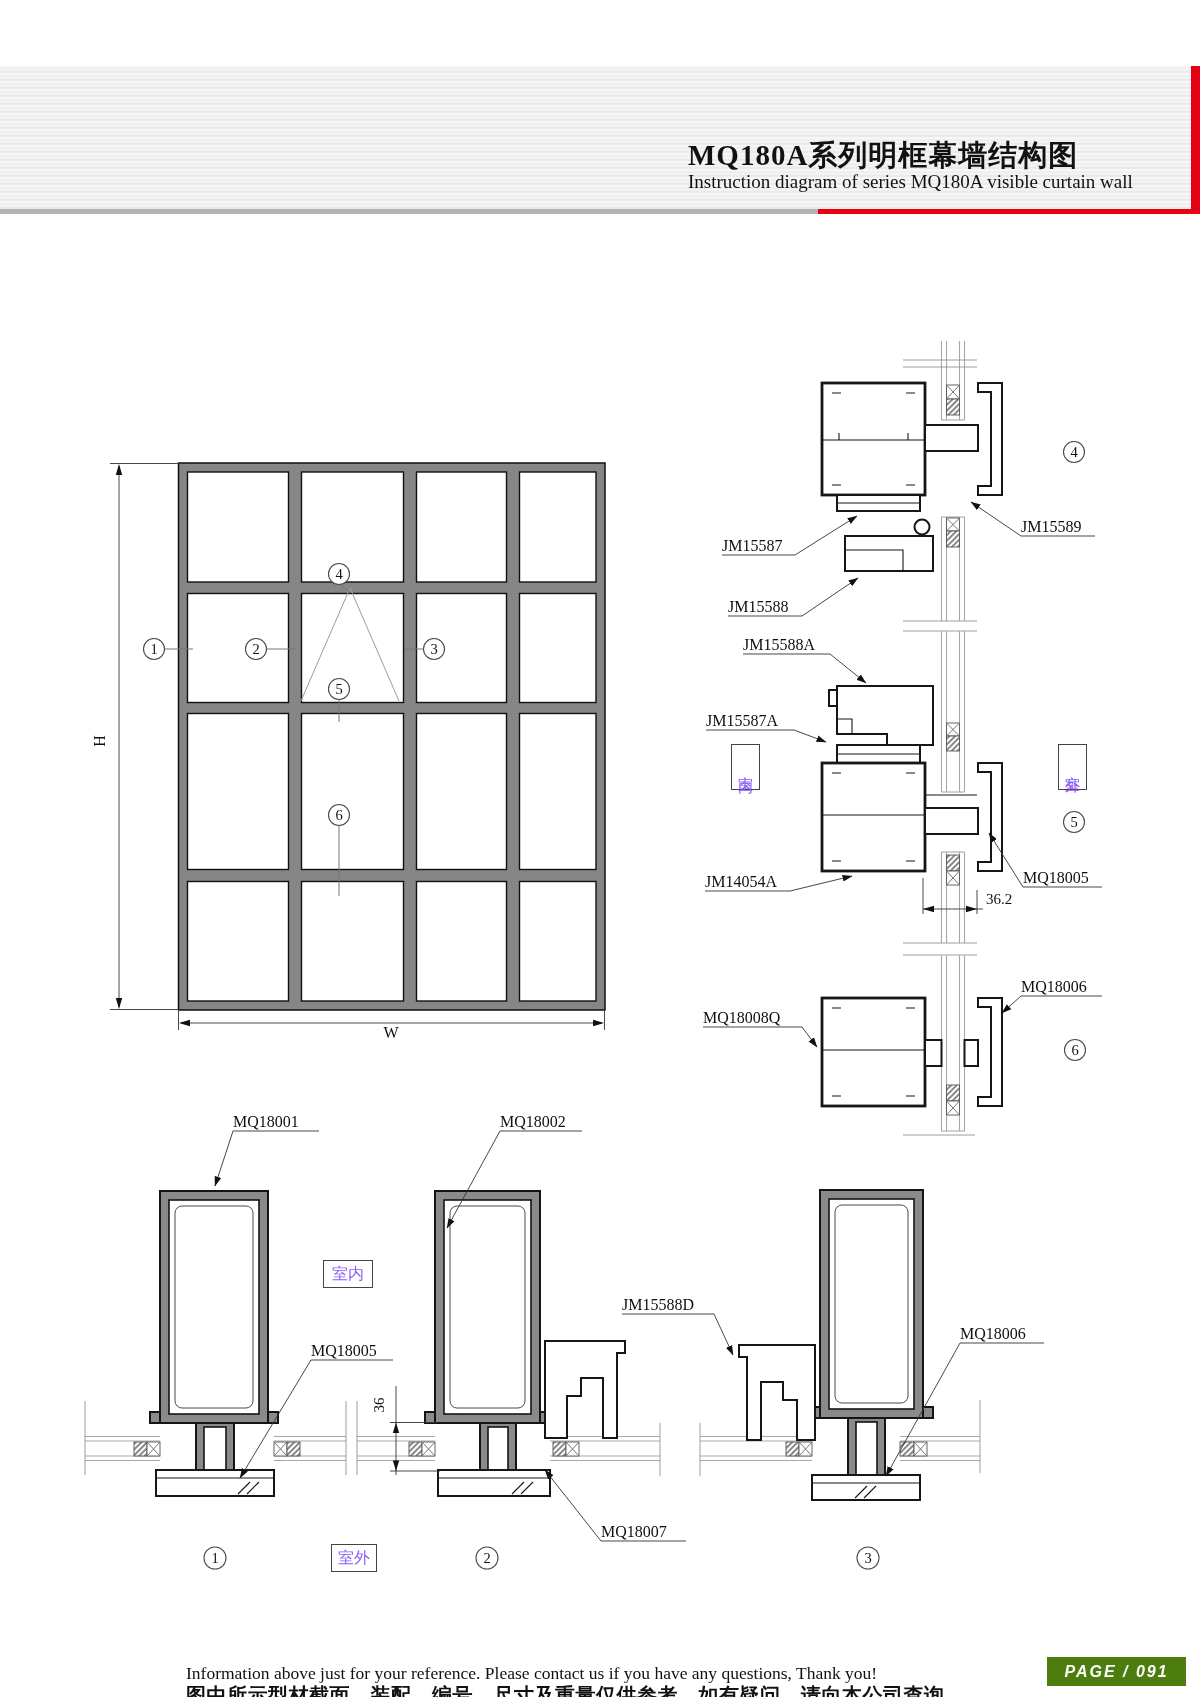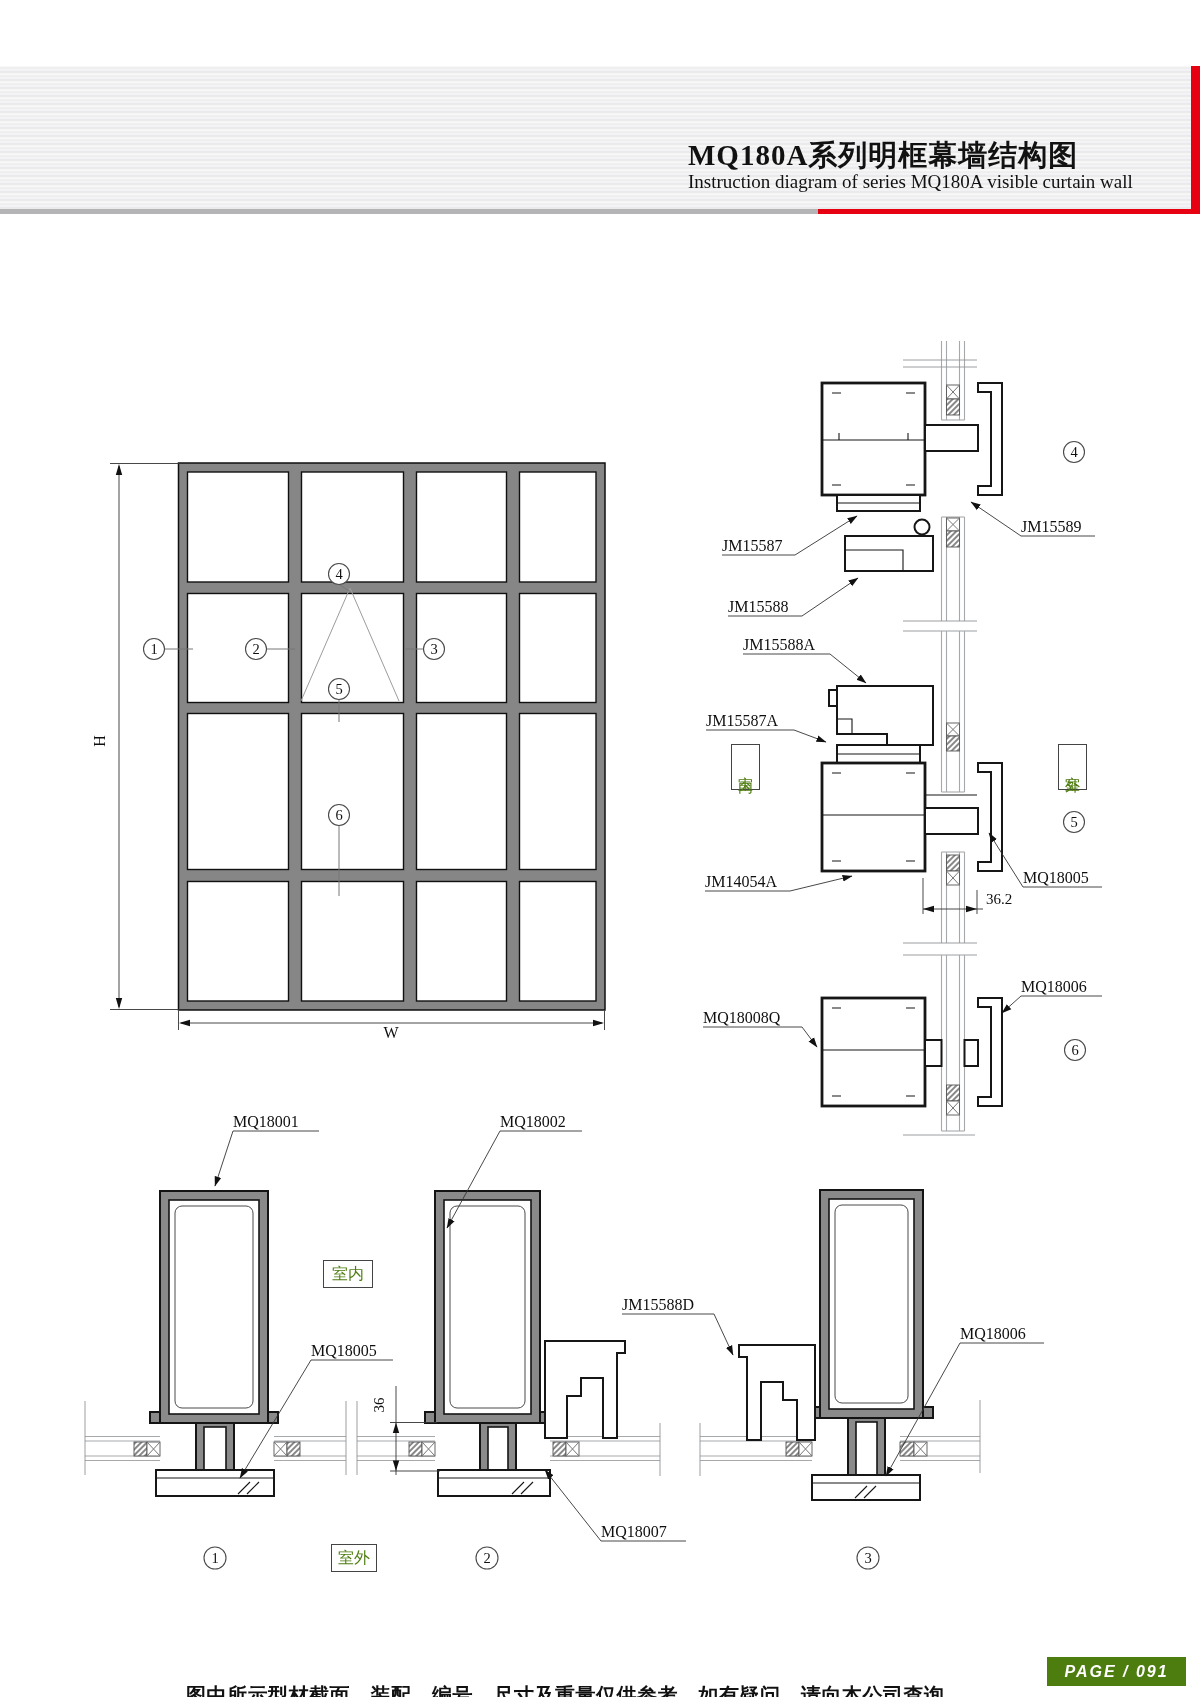--- a/index.html
+++ b/index.html
@@ -8,21 +8,21 @@
   .band{position:absolute;left:0;top:28px;width:1200px;height:143px;
         background:repeating-linear-gradient(180deg,#fbfbfb 0px,#ececee 2px,#f7f7f8 4px,#e6e6e8 6px,#fafafa 8px);}
   .band-red{position:absolute;left:1191px;top:28px;width:9px;height:148px;}
   .title-zh{position:absolute;left:688px;top:98px;font-size:29px;font-weight:bold;letter-spacing:1px;white-space:nowrap;}
   .title-en{position:absolute;left:688px;top:133px;font-size:19px;white-space:nowrap;}
   .divider-gray{position:absolute;left:0;top:171px;width:818px;height:5px;}
   .divider-red{position:absolute;left:818px;top:171px;width:382px;height:5px;}
   .drawing{position:absolute;left:0;top:0;width:1200px;height:1697px;}
   svg{font-family:"Liberation Serif","DejaVu Serif",serif;}
   .zbox{position:absolute;border:1px solid #444;background:#fff;display:flex;align-items:center;justify-content:center;
-        font-family:"Liberation Sans","DejaVu Sans",sans-serif;font-size:16px;color:#4d7c0f;line-height:1.05;}
+        font-family:"Liberation Sans","DejaVu Sans",sans-serif;font-size:16px;color:#8b5cf6;line-height:1.05;}
   .zbox.vert{writing-mode:vertical-rl;text-orientation:upright;letter-spacing:3px;font-size:15px;}
   .note-zh{position:absolute;left:186px;top:1644px;font-size:20px;font-weight:bold;letter-spacing:0.5px;
            font-family:"Liberation Sans","DejaVu Sans",sans-serif;white-space:nowrap;}
   .note-en{position:absolute;left:186px;top:1625px;font-size:17.5px;white-space:nowrap;}
   .badge{position:absolute;left:1047px;top:1619px;width:139px;height:29px;display:flex;align-items:center;justify-content:center;
          color:#fff;font-family:"Liberation Sans","DejaVu Sans",sans-serif;font-weight:bold;font-style:italic;
          font-size:16px;letter-spacing:2px;}
   
   .mul{fill:#868686;stroke:#0f0f0f;stroke-width:1.5}
   .pan{fill:#fff;stroke:#101010;stroke-width:1.4}
@@ -444,15 +444,16 @@
       <text class="cnum-t" x="868" y="1525">3</text>
     </g>
   </svg>
 
   <div class="zbox vert" style="left:731px;top:706px;width:27px;height:44px;">室内</div>
   <div class="zbox vert" style="left:1058px;top:706px;width:27px;height:44px;">室外</div>
   <div class="zbox" style="left:323px;top:1222px;width:48px;height:26px;">室内</div>
   <div class="zbox" style="left:331px;top:1506px;width:44px;height:26px;">室外</div>
 
   <div class="note-zh">图中所示型材截面、装配、编号、尺寸及重量仅供参考。如有疑问，请向本公司查询。</div>
+  <div class="note-en">Information above just for your reference. Please contact us if you have any questions, Thank you!</div>
   <div class="badge" style="background:#4d7c0f">PAGE / 091</div>
 
 </div>
 
 </body></html>

